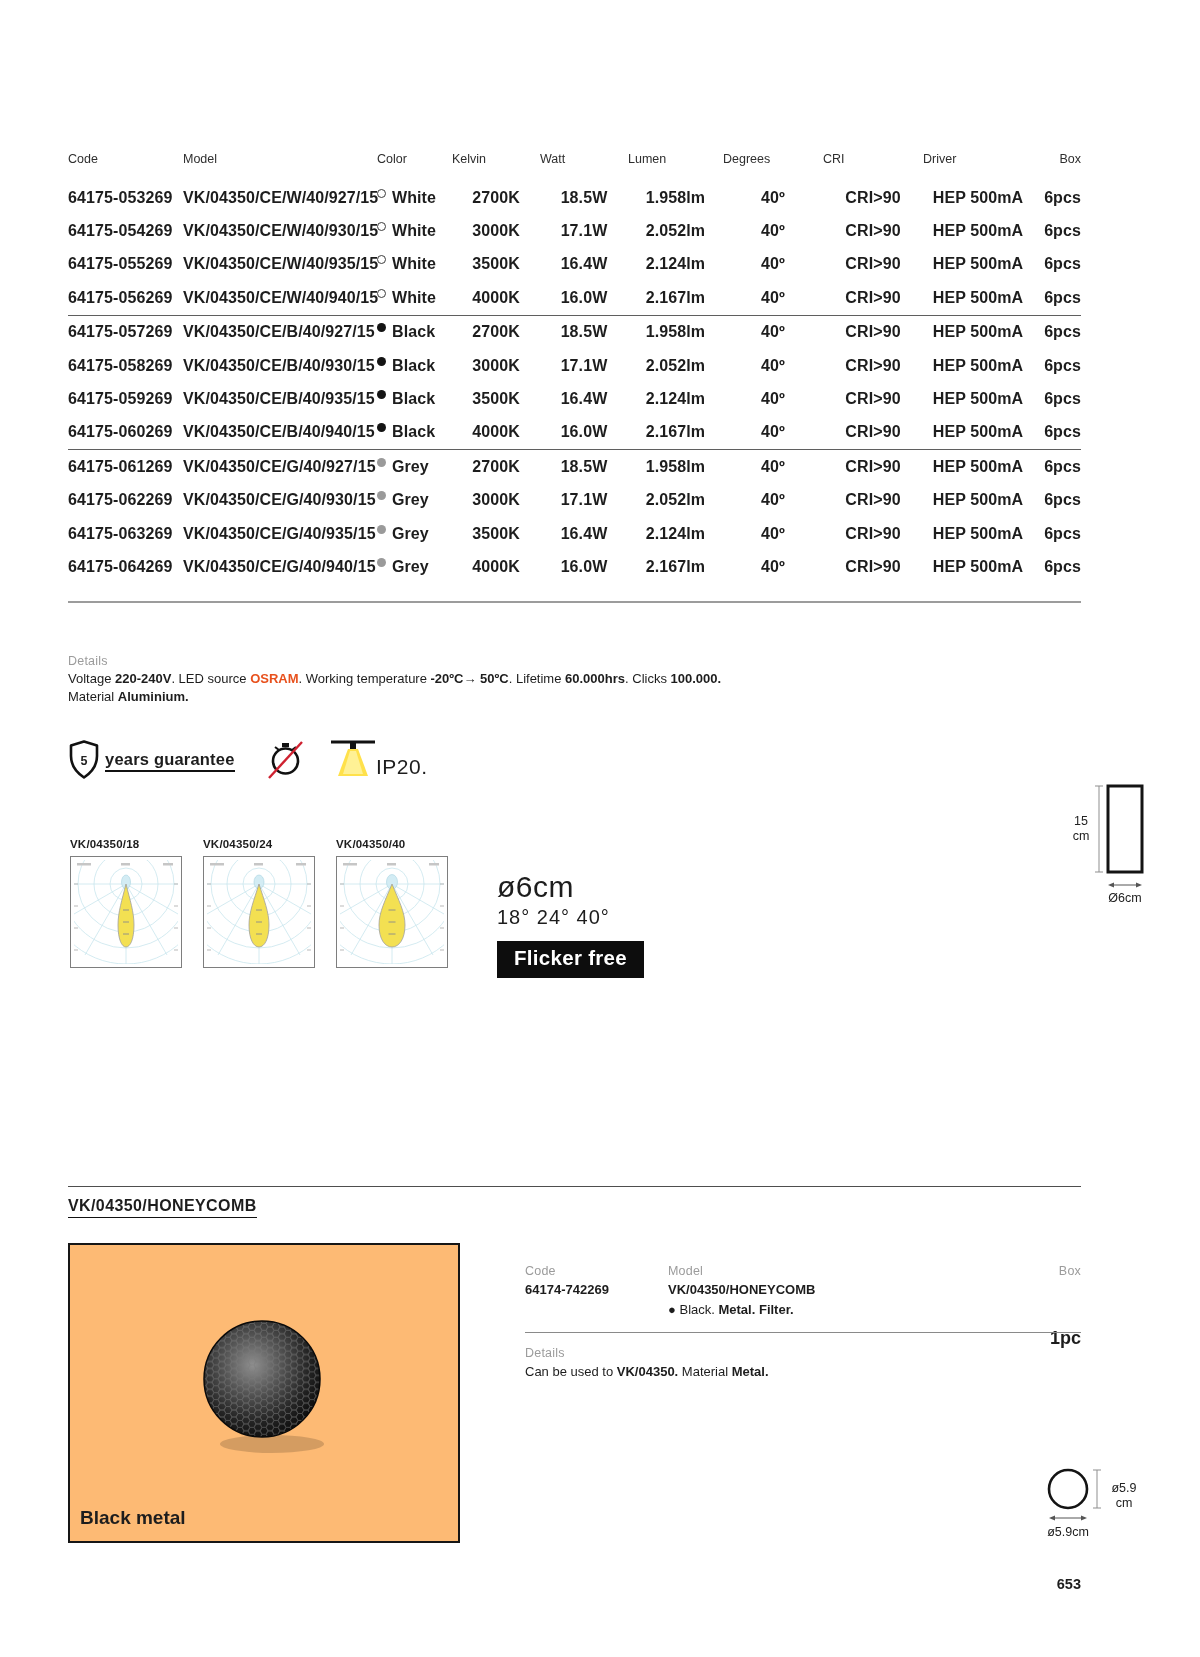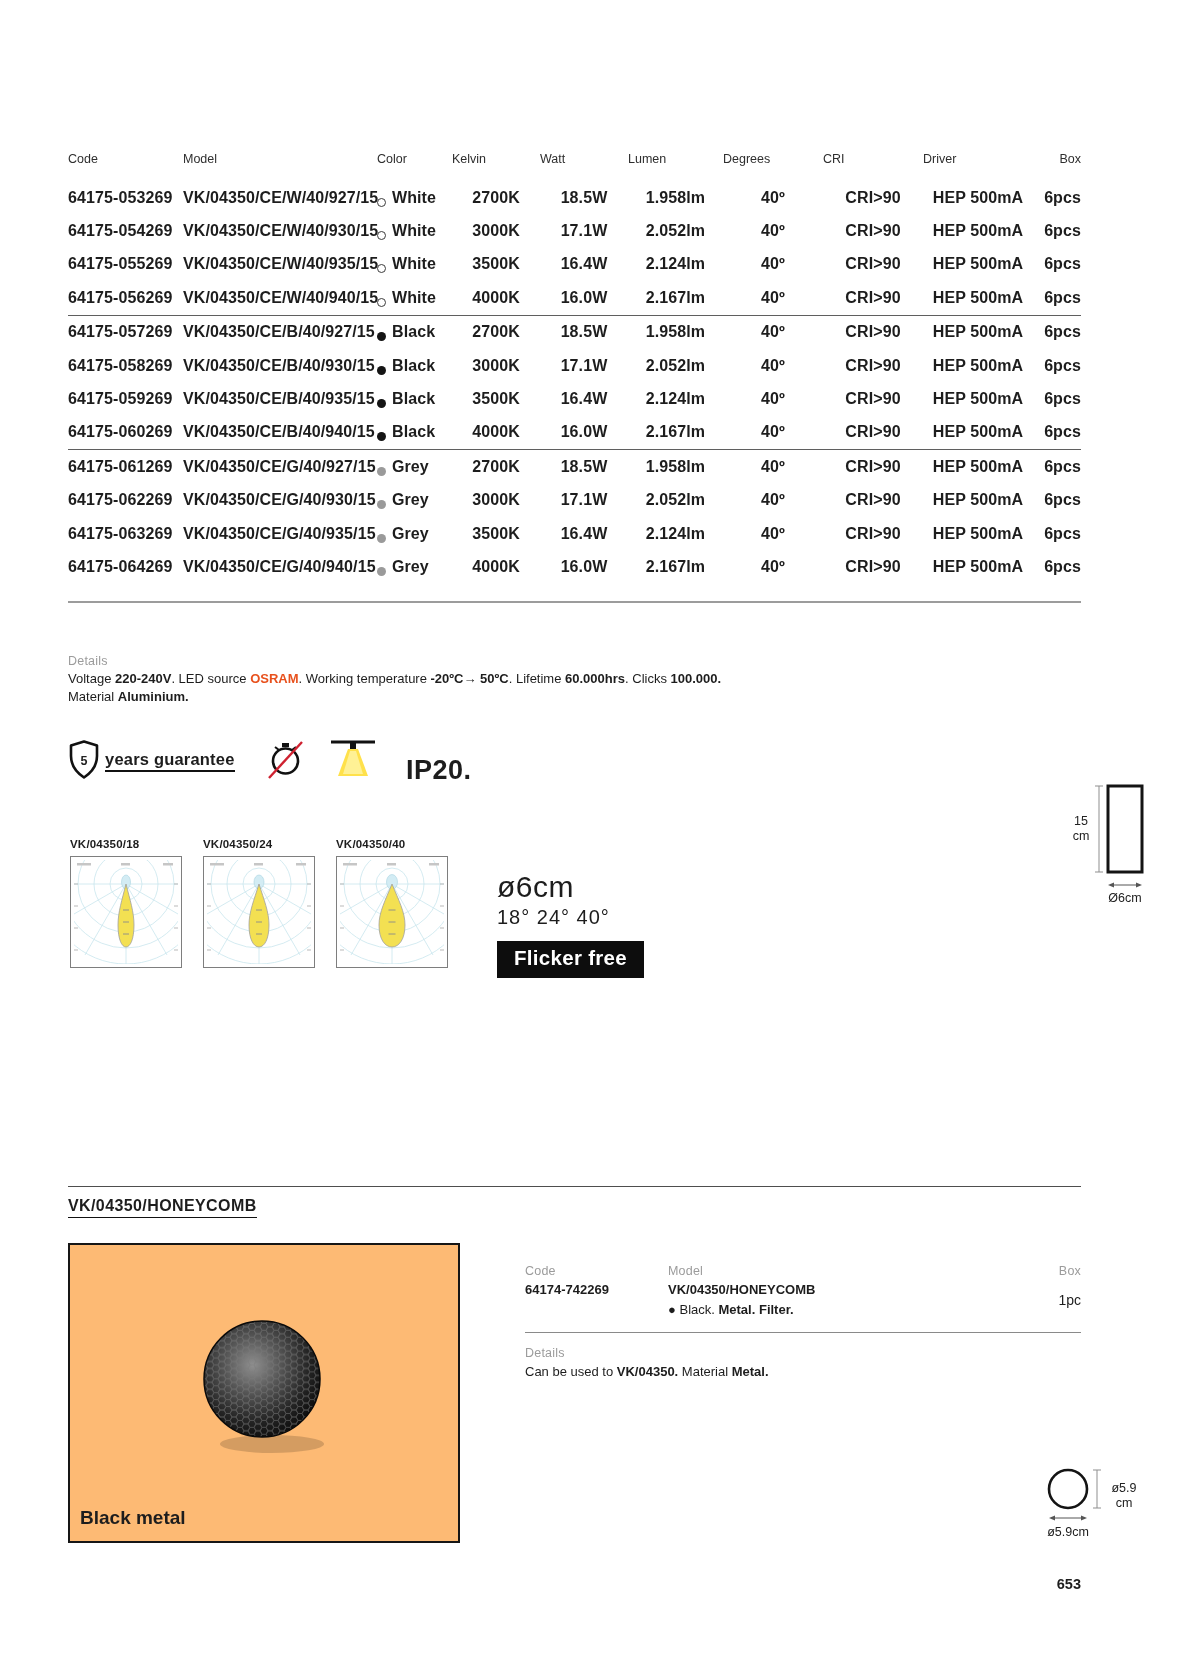--- a/index.html
+++ b/index.html
@@ -16,35 +16,35 @@
   
   #table{left:68px;top:152px;width:1013px;border-bottom:2px solid #9c9c9c;padding-bottom:17px}
   .thead,.trow{display:grid;grid-template-columns:115px 194px 75px 88px 88px 95px 100px 100px 110px 1fr;align-items:center}
   .thead{font-size:12.5px;color:#2e2e2e;margin-bottom:15px}
   .thead>div{}
   .thead>div:nth-child(1),.thead>div:nth-child(2),.thead>div:nth-child(3){text-align:left}
   .thead>div:nth-child(10){text-align:right}
   .trow{height:33.4px;font-size:16px;font-weight:700;letter-spacing:.1px}
   .tgroup+.tgroup{border-top:1px solid #5f5f5f}
   .cl{text-align:left}.cc{text-align:center}.cr{text-align:right}
-  .ccol{display:flex;align-items:flex-end;gap:6px}
+  .ccol{display:flex;align-items:flex-start;gap:6px}
   .dot{width:9px;height:9px;border-radius:50%;display:inline-block;flex:none}
   .dot.white{border:1.4px solid #3c3c3c;background:#fff}
   .dot.black{background:#141414}
   .dot.grey{background:#9a9a9a}
 
   
   #details{left:68px;top:652px;font-size:13px;line-height:18px}
 
   
   #g-shield{left:66px;top:738px}
   #g-years{left:105px;top:750px;font-size:16.5px;font-weight:700;border-bottom:2px solid #111;padding-bottom:1px;letter-spacing:.2px}
   #g-clock{left:266px;top:736px}
   #g-light{left:330px;top:738px}
-  #g-ip{left:406px;top:755px;font-size:27px;font-weight:700;letter-spacing:.5px}
+  #g-ip{left:376px;top:755px;font-size:21px;font-weight:400;letter-spacing:.5px}
 
   
   .pd-label{position:absolute;top:838px;font-size:11.5px;font-weight:700;letter-spacing:.2px}
   .pd-box{position:absolute;top:856px;width:112px;height:112px;border:1px solid #7e7e7e;background:#fff;padding:3px}
   #spot-d{left:497px;top:870px;font-size:30px;letter-spacing:.5px}
   #spot-angles{left:497px;top:906px;font-size:20px;letter-spacing:1px}
   #flicker{left:497px;top:941px;background:#0d0d0d;color:#fff;font-size:20.5px;font-weight:700;
            padding:5px 17px 8px;display:inline-block;letter-spacing:.3px}
 
   
@@ -56,21 +56,21 @@
               border-bottom:1.6px solid #111;padding-bottom:2px}
   #hc-photo{left:68px;top:1243px;width:392px;height:300px;border:2px solid #161616;background:#fdba74}
   #hc-caption{position:absolute;left:10px;bottom:12px;font-size:19px;font-weight:700}
   #hc-disc{position:absolute;left:122px;top:68px}
   #hc-code-label{left:525px;top:1264px}
   #hc-code{left:525px;top:1282px;font-size:13px;font-weight:700}
   #hc-model-label{left:668px;top:1264px}
   #hc-model{left:668px;top:1282px;font-size:13px;font-weight:700}
   #hc-spec{left:668px;top:1302px;font-size:13px}
   #hc-box-label{right:119px;top:1264px}
-  #hc-box{right:119px;top:1292px;font-size:14px;font-weight:400}
+  #hc-box{right:119px;top:1328px;font-size:18px;font-weight:700}
   #hc-line{left:525px;top:1332px;width:556px;border-top:1px solid #8a8a8a}
   #hc-details-label{left:525px;top:1346px}
   #hc-details{left:525px;top:1364px;font-size:13px}
 
   #pageno{right:119px;top:1576px;font-size:14.5px;font-weight:700}
 </style>
 </head>
 <body>
 
 <div id="page">

